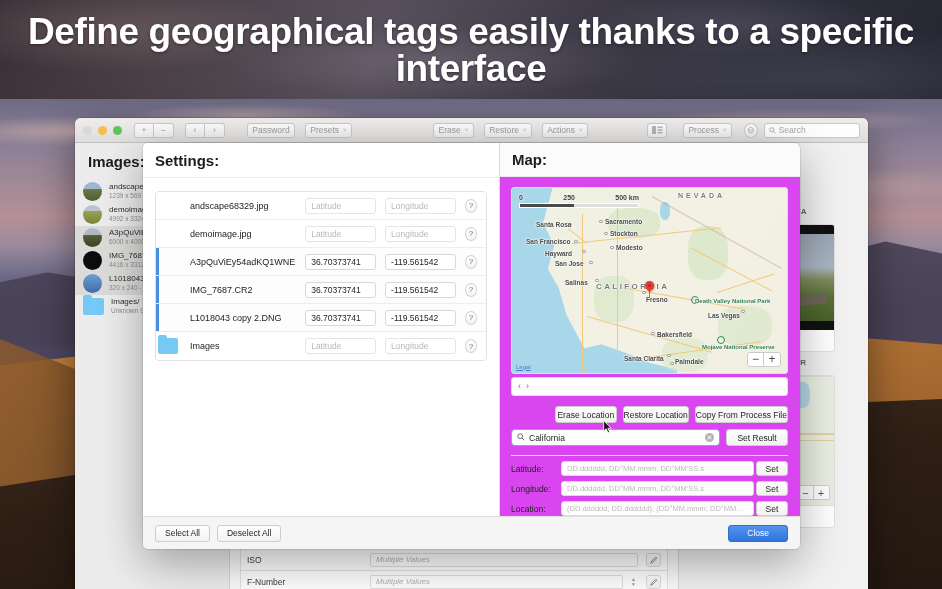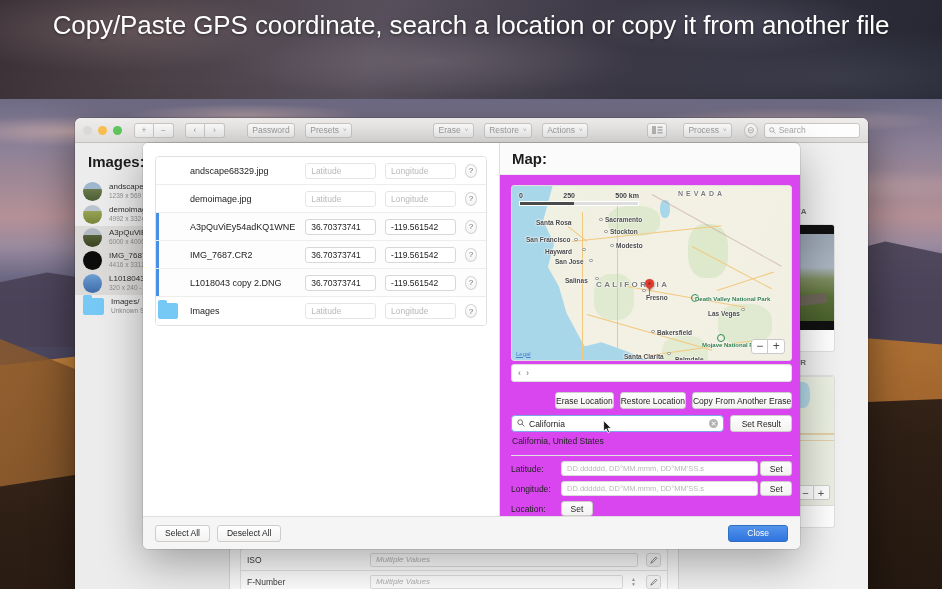--- a/index.html
+++ b/index.html
@@ -399,20 +399,21 @@
     position:absolute; left:603px; top:420px; width:9px; height:14px; z-index:50;
     pointer-events:none;
   }
 </style>
 </head>
 <body>
 
 <div id="banner">
   <div class="clouds"></div>
   <div class="txt">
+    <div id="banner-title">Define geographical tags easily thanks to a specific interface</div>
     <div id="banner-sub">Copy/Paste GPS coordinate, search a location or copy it from another file</div>
   </div>
 </div>
 
 <div id="desktop">
   <div class="sky-clouds"></div>
   <div class="mountains"></div>
   <div class="dune-top"></div>
   <div class="dune-left"></div>
   <div class="dune-shadow"></div>
@@ -582,20 +583,21 @@
         </svg>
       </div>
     </div>
   </div>
 </div>
 
 <div id="gps-dialog">
   <div id="dlg-cols">
 
     <div class="dlg-col-settings">
+      <div class="dlg-head">Settings:</div>
       <div id="settings-list">
 
         <div class="set-row">
           <div class="set-thumb-wrap">
               <div class="set-thumb t1"></div>
             </div>
           <div class="set-name">andscape68329.jpg</div>
           <div class="set-field empty">Latitude</div>
           <div class="set-field empty">Longitude</div>
           <div class="qmark">?</div>
@@ -750,52 +752,52 @@
       <div id="file-nav">
         <div class="arrows">
           <span>‹</span>
           <span>›</span>
         </div>
       </div>
 
       <div class="btn-row">
         <div class="abtn">Erase Location</div>
         <div class="abtn">Restore Location</div>
-        <div class="abtn">Copy From Another Erase</div>
+        <div class="abtn">Copy From Process File</div>
       </div>
 
       <div class="search-row">
         <div id="loc-search">
           <span class="sicon">
             <svg width="8" height="8" viewBox="0 0 9 9">
               <circle cx="3.6" cy="3.6" r="2.7" fill="none" stroke="#5f5e5d" stroke-width="1"></circle>
               <line x1="5.6" y1="5.6" x2="8.3" y2="8.3" stroke="#5f5e5d" stroke-width="1"></line>
             </svg>
           </span>
           <span class="sval">California</span>
           <span class="clear">✕</span>
         </div>
         <div id="set-result">Set Result</div>
       </div>
 
-      <div id="search-result-text">California, United States</div>
       <div id="dlg-divider"></div>
 
       <div class="coord-row">
         <div class="coord-label">Latitude:</div>
         <div class="coord-input">DD.dddddd, DD°MM.mmm, DD°MM'SS.s</div>
         <div class="coord-set">Set</div>
       </div>
       <div class="coord-row">
         <div class="coord-label">Longitude:</div>
         <div class="coord-input">DD.dddddd, DD°MM.mmm, DD°MM'SS.s</div>
         <div class="coord-set">Set</div>
       </div>
       <div class="coord-row">
         <div class="coord-label">Location:</div>
+        <div class="coord-input">(DD.dddddd; DD.dddddd);  (DD°MM.mmm; DD°MM…</div>
         <div class="coord-set">Set</div>
       </div>
     </div>
   </div>
 
   <div id="dlg-footer">
     <div class="foot-btn">Select All</div>
     <div class="foot-btn">Deselect All</div>
     <div id="close-btn">Close</div>
   </div>

